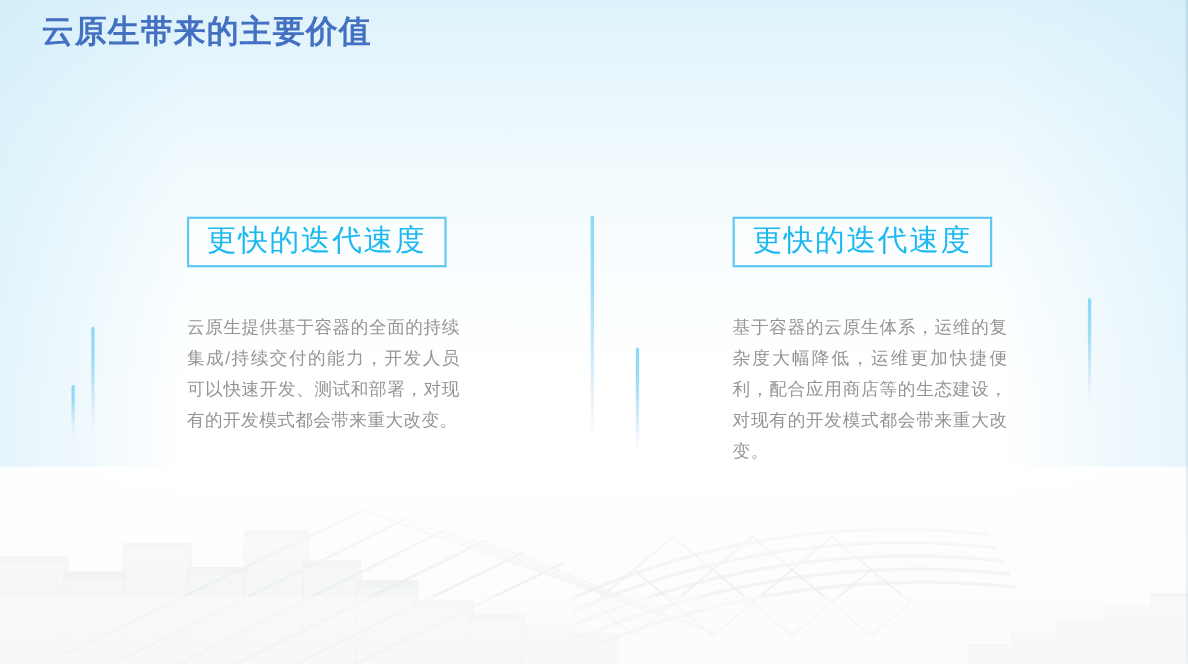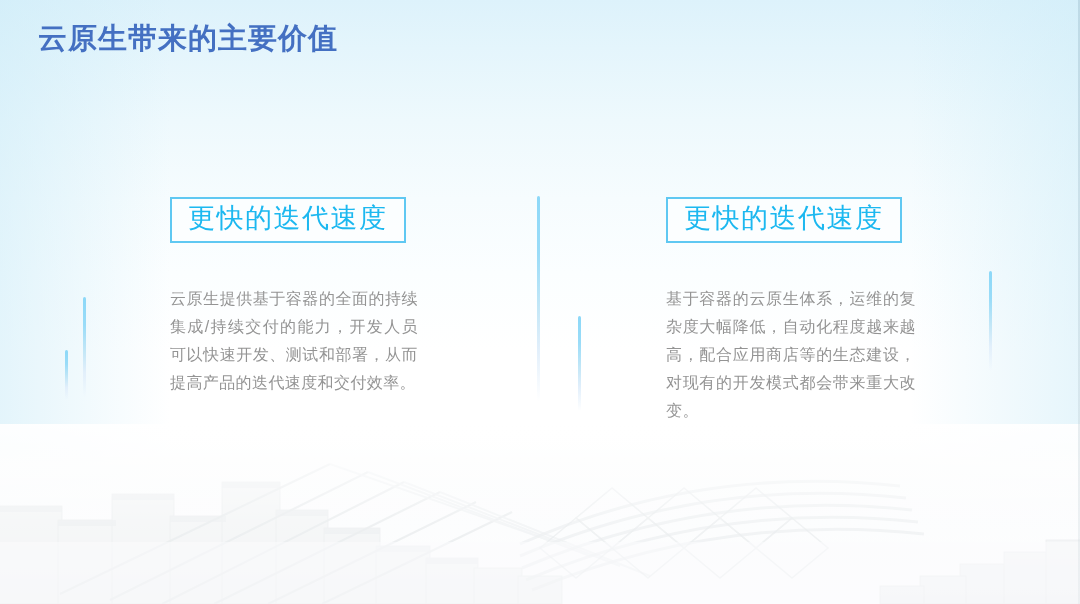--- a/index.html
+++ b/index.html
@@ -59,21 +59,21 @@
     position: absolute;
     left: 0; bottom: 0;
     width: 1080px; height: 180px;
     background: linear-gradient(to bottom, rgba(255,255,255,0) 0%, rgba(250,251,252,0.9) 22%, #fbfcfd 60%, #fdfdfe 100%);
   }
 
   
   .slide-title {
     position: absolute;
     left: 38px;
-    top: 19px;
+    top: 9px;
     font-size: 29px;
     font-weight: bold;
     letter-spacing: 1px;
     color: #4470c2;
     white-space: nowrap;
   }
 
   
   .vline {
     position: absolute;
@@ -224,24 +224,24 @@
   <div class="vline blue" style="left:537px; top:196px; height:205px;"></div>
   <div class="vline blue" style="left:578px; top:316px; height:95px;"></div>
   <div class="vline blue" style="left:989px; top:271px; height:100px;"></div>
 
   <div class="slide-title">云原生带来的主要价值</div>
 
   <div class="col col-left">
     <div class="card-heading">
       <div class="heading-text">更快的迭代速度</div>
     </div>
-    <div class="card-body">云原生提供基于容器的全面的持续集成/持续交付的能力，开发人员可以快速开发、测试和部署，从而提高产品的迭代速度和交付效率。</div>
+    <div class="card-body">云原生提供基于容器的全面的持续集成/持续交付的能力，开发人员可以快速开发、测试和部署，对现有的开发模式都会带来重大改变。</div>
   </div>
 
   <div class="col col-right">
     <div class="card-heading">
       <div class="heading-text">更快的迭代速度</div>
     </div>
-    <div class="card-body">基于容器的云原生体系，运维的复杂度大幅降低，自动化程度越来越高，配合应用商店等的生态建设，对现有的开发模式都会带来重大改变。</div>
+    <div class="card-body">基于容器的云原生体系，运维的复杂度大幅降低，运维更加快捷便利，配合应用商店等的生态建设，对现有的开发模式都会带来重大改变。</div>
   </div>
 
   <div class="edge-line-right"></div>
 </div>
 
 </body></html>

